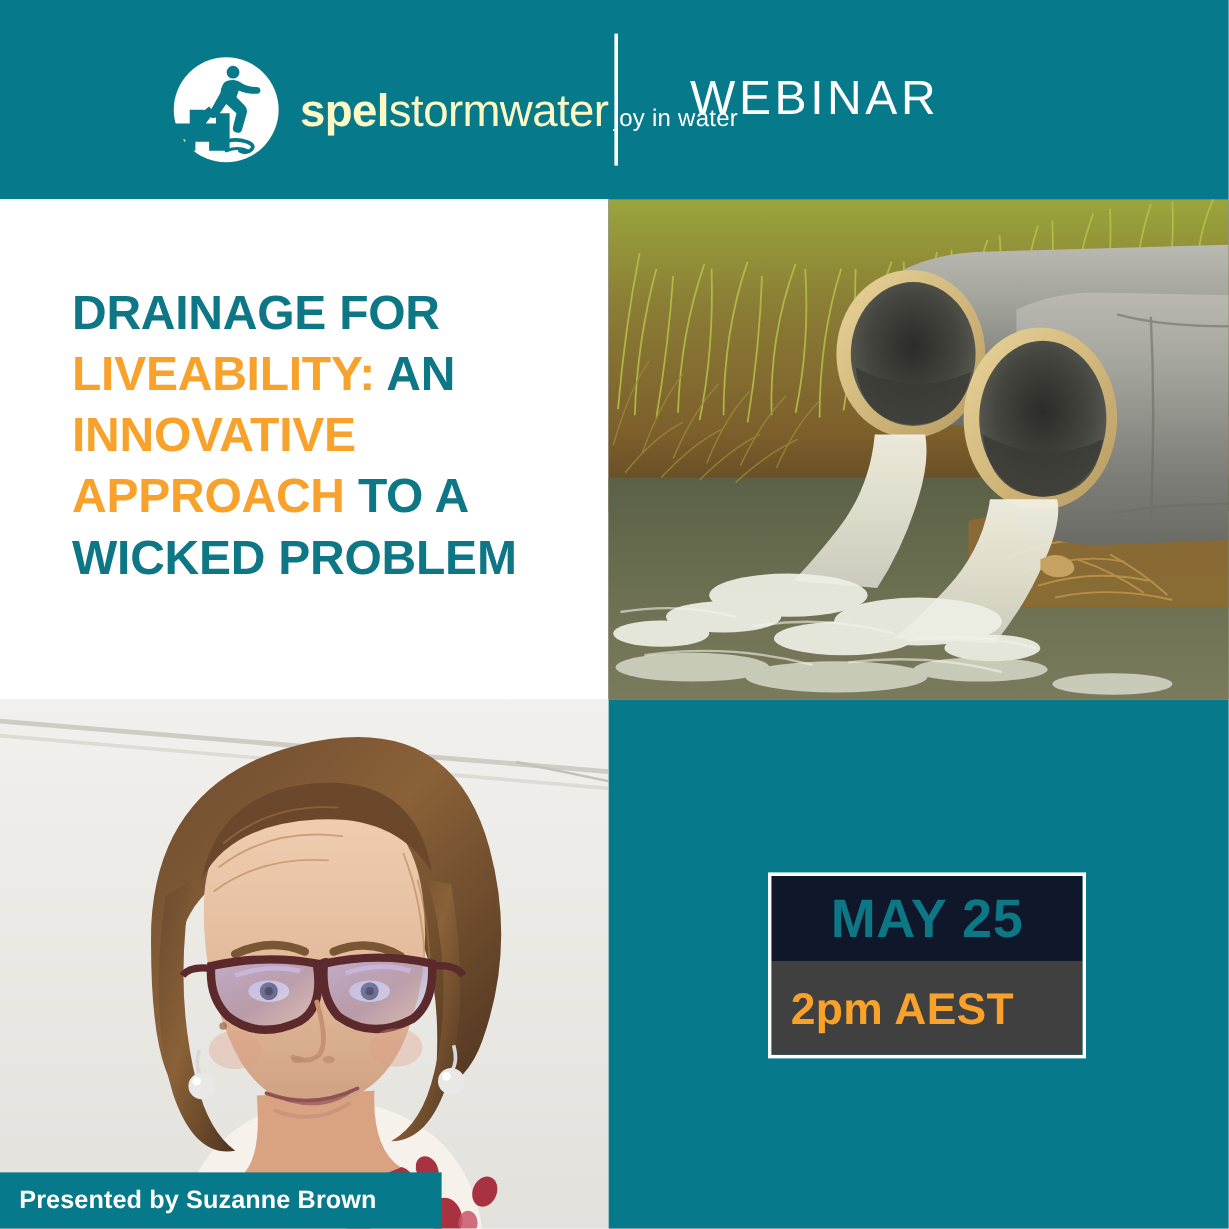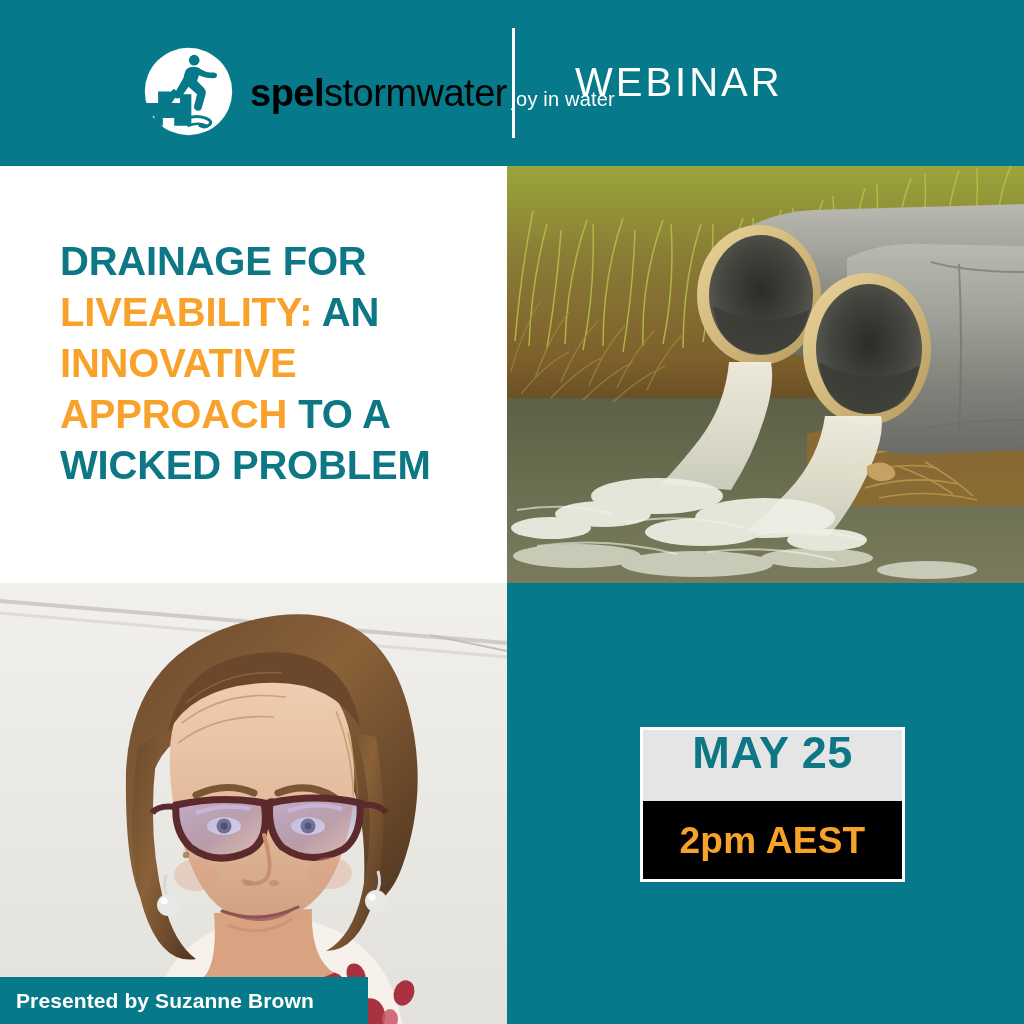--- a/index.html
+++ b/index.html
@@ -23,21 +23,21 @@
     background: #06798a;
   }
   .logo-lockup {
     position: absolute; left: 141px; top: 44px;
     display: flex; align-items: center; gap: 14px;
   }
   .logo-mark { width: 95px; height: 95px; display: block; }
   .logo-words { padding-top: 2px; }
   .logo-wordmark {
     font-size: 38px; line-height: 40px;
-    color: #000000; letter-spacing: -0.5px; white-space: nowrap;
+    color: #fef9c3; letter-spacing: -0.5px; white-space: nowrap;
   }
   .logo-wordmark b { font-weight: 700; }
   .logo-wordmark span.light { font-weight: 300; }
   .logo-tagline {
     font-size: 20px; line-height: 26px; font-weight: 300;
     color: #ffffff; letter-spacing: 0.2px; margin-top: 2px;
   }
   .header-divider {
     position: absolute; left: 512px; top: 28px;
     width: 3px; height: 110px; background: #ffffff;
@@ -82,30 +82,30 @@
 
   
   .date-box {
     position: absolute; left: 133px; top: 144px;
     width: 265px; height: 155px;
     border: 3px solid #ffffff;
     background: #06798a;
     display: flex; flex-direction: column;
   }
   .date-box .date-top {
-    height: 71px; background: #e5e5e5;
-    display: flex; align-items: flex-start; justify-content: center;
+    height: 71px; background: #0f172a;
+    display: flex; align-items: center; justify-content: center;
   }
   .date-box .date-top span {
     font-size: 45px; font-weight: 700; letter-spacing: 0.5px;
     color: #0d7785; line-height: 45px;
   }
   .date-box .date-bottom {
-    flex: 1; background: #000000;
-    display: flex; align-items: center; justify-content: center;
+    flex: 1; background: #404040;
+    display: flex; align-items: center;  padding-left: 16px;
   }
   .date-box .date-bottom span {
     font-size: 37px; font-weight: 700; letter-spacing: 0.3px;
     color: #f8a22b; line-height: 37px;
   }
 
   
   .headshot {
     position: absolute; left: 0; top: 583px;
     width: 507px; height: 441px;

